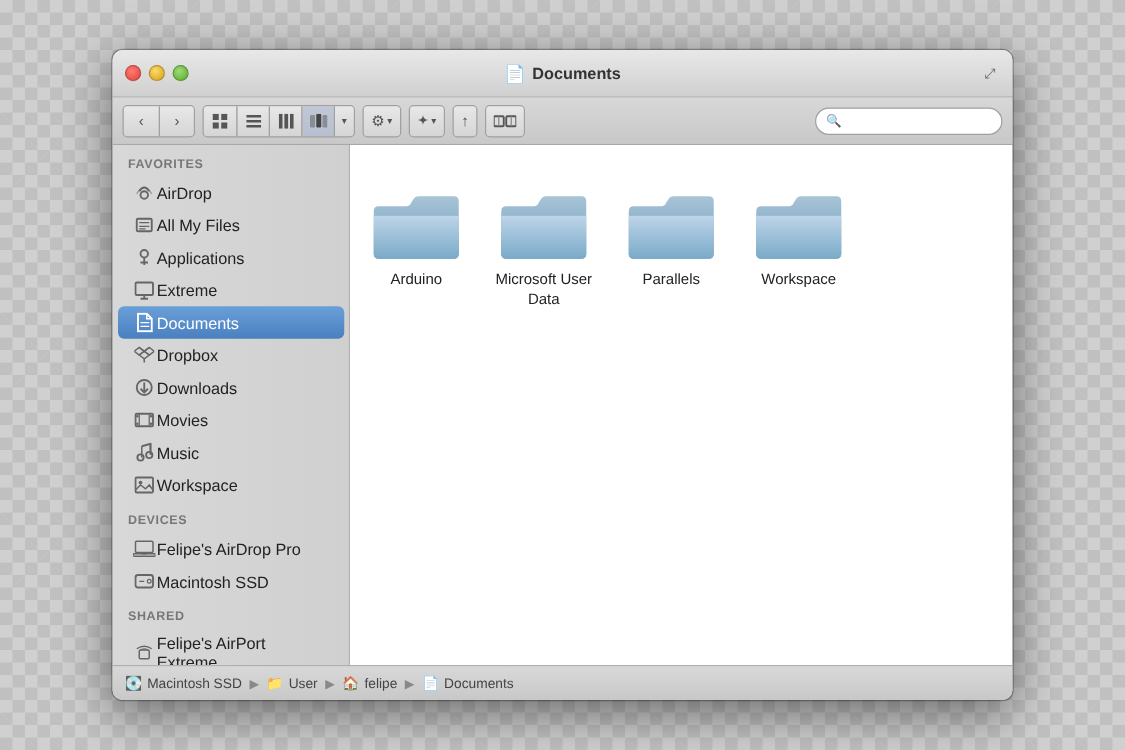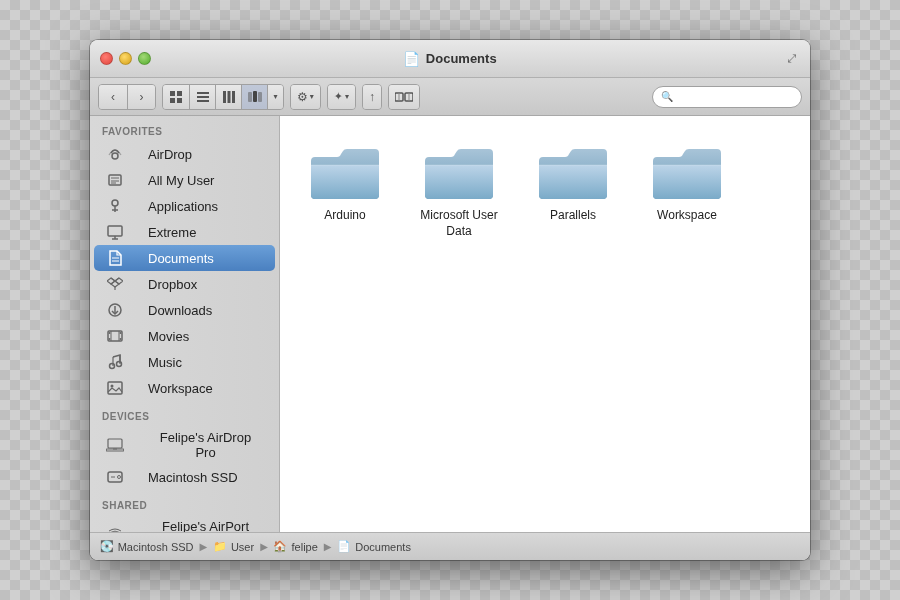--- a/index.html
+++ b/index.html
@@ -201,28 +201,27 @@
       font-weight: 700;
       color: #777;
       text-transform: uppercase;
       letter-spacing: 0.5px;
       padding: 10px 12px 4px;
     }
 
     .sidebar-item {
       display: flex;
       align-items: center;
-      gap: 24px;
+      gap: 1px;
       padding: 4px 12px;
       cursor: pointer;
       font-size: 13px;
       color: #222;
       border-radius: 4px;
       margin: 0 4px;
-      text-align: center;
     }
     .sidebar-item.active {
       background: linear-gradient(to bottom, #6a9fd8, #4a80c0);
       color: white;
       border-radius: 5px;
     }
     .sidebar-item.active .sidebar-icon { color: white; }
 
     .sidebar-icon {
       width: 18px;
@@ -243,26 +242,27 @@
     .file-area {
       flex: 1;
       background: white;
       display: flex;
       flex-direction: column;
       overflow: hidden;
     }
 
     .file-content {
       flex: 1;
-      padding: 20px;
+      padding: 8px;
       display: flex;
       flex-wrap: wrap;
       align-content: flex-start;
-      gap: 24px;
+      gap: 12px;
       overflow-y: auto;
+      margin-top: 20px;
     }
 
     .folder-item {
       display: flex;
       flex-direction: column;
       align-items: center;
       gap: 6px;
       width: 90px;
       cursor: pointer;
       padding: 6px;
@@ -457,21 +457,21 @@
 
       <div class="sidebar-item">
         <div class="sidebar-icon">
           <svg width="16" height="16" viewBox="0 0 16 16">
             <rect x="2" y="3" width="12" height="10" rx="1" fill="none" stroke="#666" stroke-width="1.5"></rect>
             <line x1="4" y1="6" x2="12" y2="6" stroke="#666" stroke-width="1"></line>
             <line x1="4" y1="9" x2="12" y2="9" stroke="#666" stroke-width="1"></line>
             <line x1="4" y1="11" x2="9" y2="11" stroke="#666" stroke-width="1"></line>
           </svg>
         </div>
-        <span class="sidebar-label">All My User</span>
+        <span class="sidebar-label">All My Files</span>
       </div>
 
       <div class="sidebar-item">
         <div class="sidebar-icon">
           <svg width="16" height="16" viewBox="0 0 16 16">
             <circle cx="8" cy="5" r="3" fill="none" stroke="#666" stroke-width="1.5"></circle>
             <line x1="8" y1="8" x2="8" y2="14" stroke="#666" stroke-width="1.5"></line>
             <line x1="5" y1="12" x2="11" y2="12" stroke="#666" stroke-width="1.5"></line>
           </svg>
         </div>

